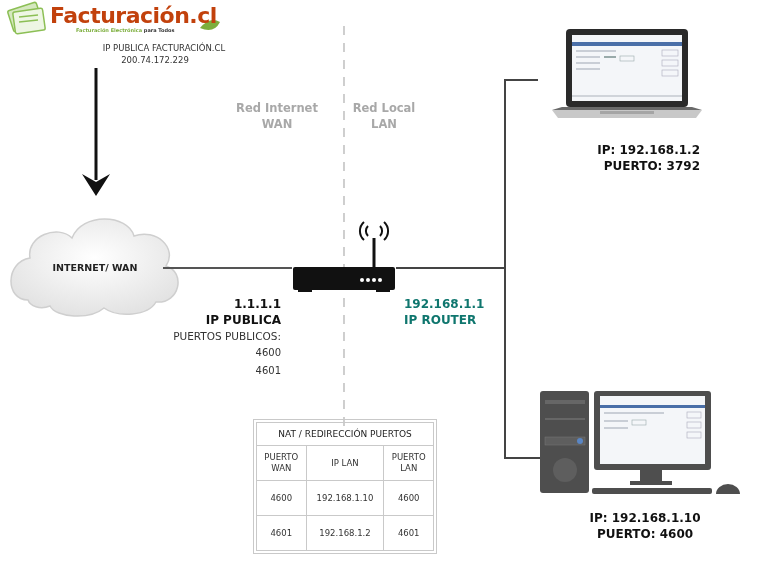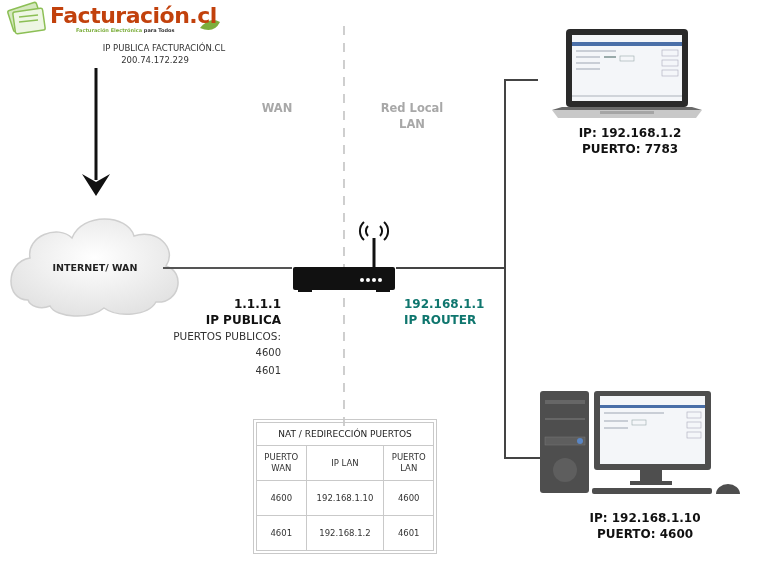--- a/index.html
+++ b/index.html
@@ -10,33 +10,33 @@
 
   
   .logo-text { left: 50px; top: 3px; font-size: 22px; font-weight: bold; color: #c2410c; letter-spacing: -0.5px; }
   .logo-sub { left: 76px; top: 27px; font-size: 5px; color: #7cae3c; font-weight: bold; }
   .logo-sub b { color: #333; }
   .pub-label { left: 89px; top: 43px; font-size: 8.5px; color: #333; width: 150px; text-align: center; }
   .pub-ip { left: 80px; top: 55px; font-size: 8.5px; color: #333; width: 150px; text-align: center; }
 
   .zone { font-size: 11.5px; font-weight: bold; color: #a8a8a8; text-align: center; line-height: 16px; }
   .zone-wan { left: 222px; top: 100px; width: 110px; }
-  .zone-lan { left: 372px; top: 100px; width: 80px; }
+  .zone-lan { left: 344px; top: 100px; width: 80px; }
 
   .cloud-label { left: 30px; top: 262px; width: 130px; text-align: center; font-size: 9.5px; font-weight: bold; color: #222; }
 
   .pub-block { left: 150px; top: 296px; width: 131px; text-align: right; }
   .pub-block .b { font-size: 12px; font-weight: bold; color: #111; line-height: 16px; }
   .pub-block .n { font-size: 10.5px; color: #333; line-height: 16px; }
   .pub-block .p { font-size: 10px; color: #333; line-height: 18px; }
 
   .router-block { left: 404px; top: 296px; font-size: 12px; font-weight: bold; color: #0f766e; line-height: 16px; }
 
   .dev-label { font-size: 12px; font-weight: bold; color: #111; line-height: 16px; text-align: center; }
-  .dev-laptop { left: 560px; top: 125px; width: 140px; }
+  .dev-laptop { left: 560px; top: 142px; width: 140px; text-align: right; }
   .dev-pc { left: 580px; top: 510px; width: 130px; }
 
   
   .nat { left: 256px; top: 422px; border-collapse: collapse; width: 178px; font-size: 8.5px; color: #333; }
   .nat td, .nat th { border: 1px solid #c9c9c9; text-align: center; padding: 0; }
   .nat th.title { font-size: 9px; font-weight: normal; color: #222; height: 22px; }
   .nat .hdr td { height: 34px; line-height: 11px; }
   .nat .row td { height: 34px; }
   .nat { outline: 1px solid #c9c9c9; outline-offset: 2px; }
 </style>
@@ -131,20 +131,21 @@
     <path d="M716 494 a12 10 0 0 1 24 0 Z" fill="#4e4e4e"></path>
   </g>
 </svg>
 
 <div class="abs logo-text">Facturación.cl</div>
 <div class="abs logo-sub"><span>Facturación Electrónica</span> <b>para Todos</b></div>
 <div class="abs pub-label">IP PUBLICA FACTURACIÓN.CL</div>
 <div class="abs pub-ip">200.74.172.229</div>
 
 <div class="abs zone zone-wan">
+  <div>Red Internet</div>
   <div>WAN</div>
 </div>
 <div class="abs zone zone-lan">
   <div>Red Local</div>
   <div>LAN</div>
 </div>
 
 <div class="abs cloud-label">INTERNET/ WAN</div>
 
 <div class="abs pub-block">
@@ -155,21 +156,21 @@
   <div class="p">4601</div>
 </div>
 
 <div class="abs router-block">
   <div>192.168.1.1</div>
   <div>IP ROUTER</div>
 </div>
 
 <div class="abs dev-label dev-laptop">
   <div>IP:  192.168.1.2</div>
-  <div>PUERTO: 7783</div>
+  <div>PUERTO: 3792</div>
 </div>
 <div class="abs dev-label dev-pc">
   <div>IP:  192.168.1.10</div>
   <div>PUERTO: 4600</div>
 </div>
 
 <table class="abs nat">
   <tbody>
       <tr>
         <th class="title" colspan="3">NAT / REDIRECCIÓN PUERTOS</th>

